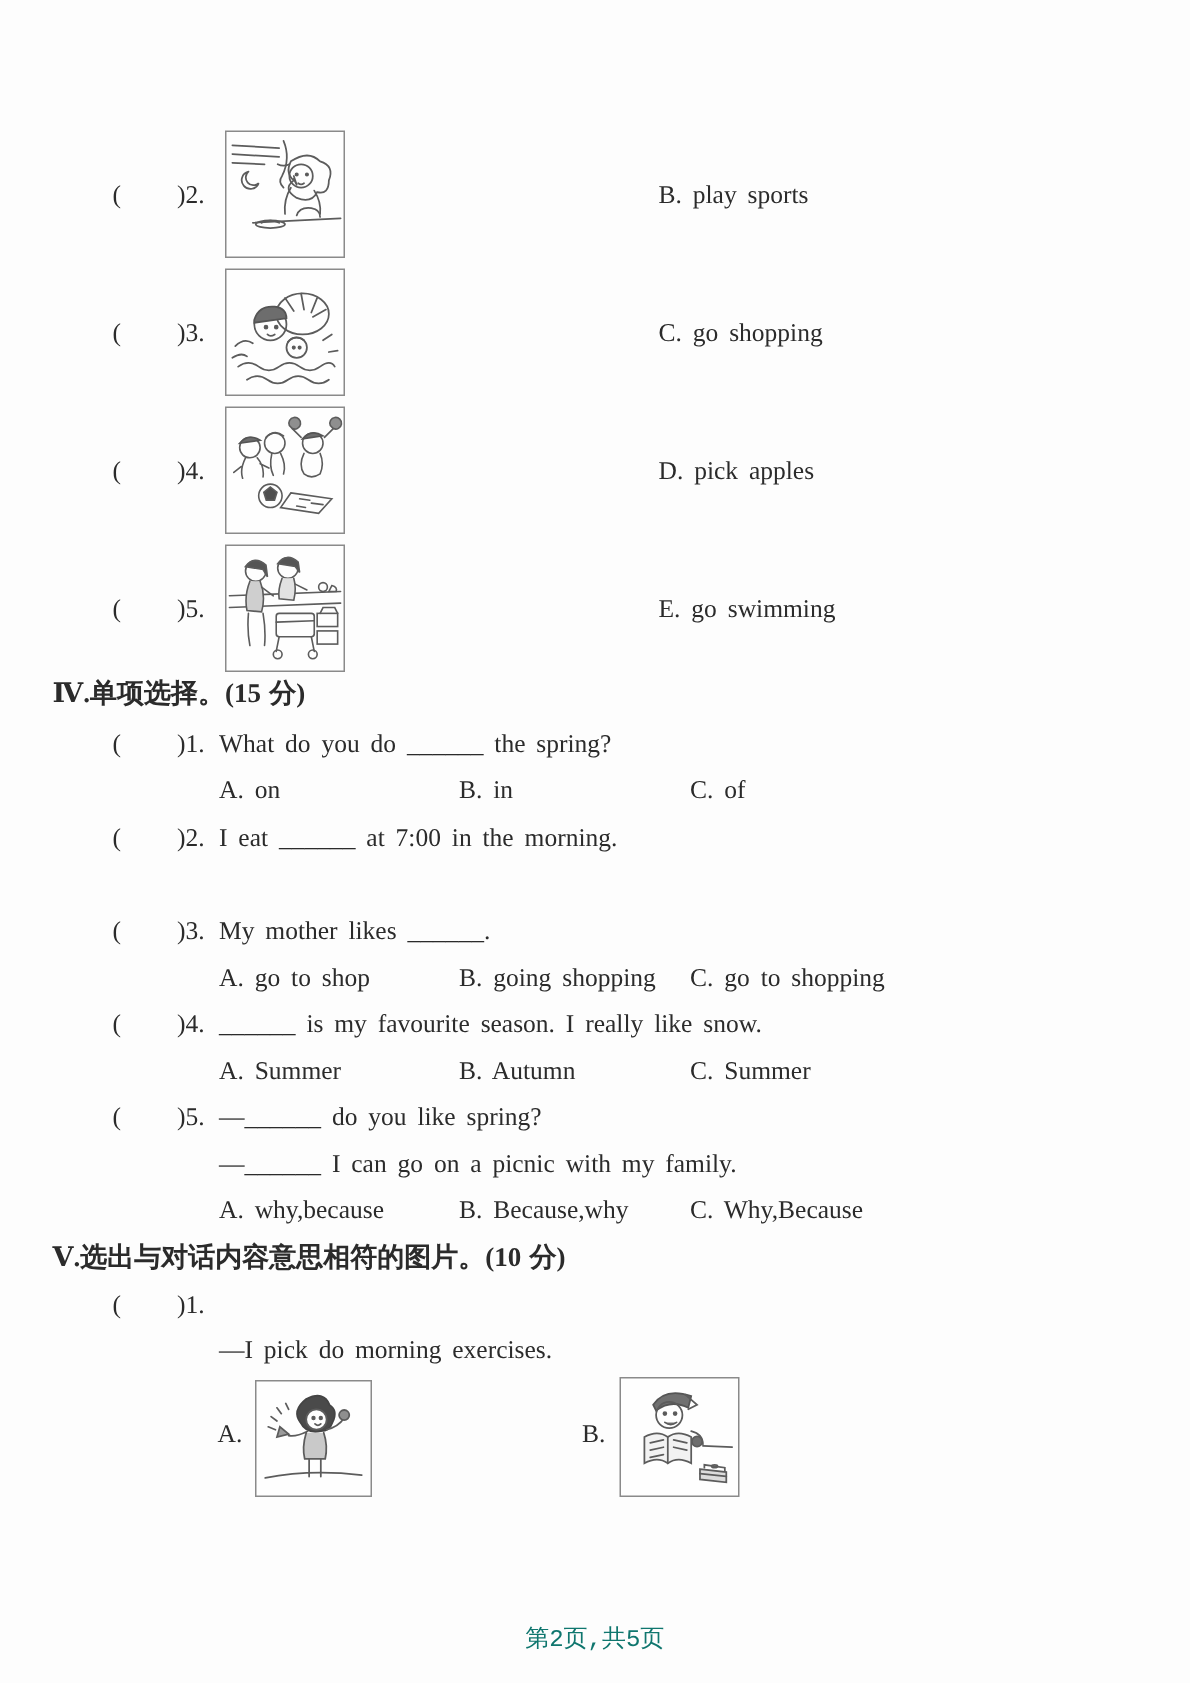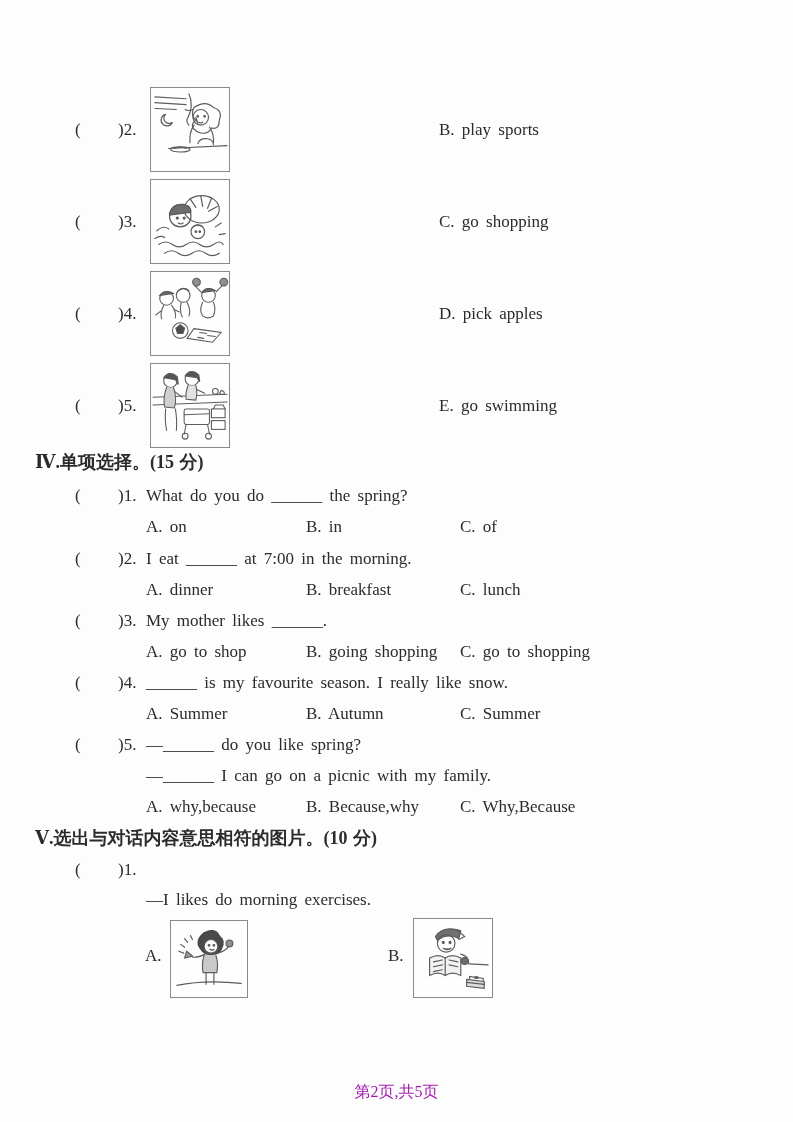--- a/index.html
+++ b/index.html
@@ -30,21 +30,21 @@
     position:absolute; left:150px; top:1px; width:80px; height:85px;
     border:1px solid #8a8a8a; background:#fefefe;
   }
   .imgbox svg, .vbox svg { width:100%; height:100%; display:block; }
   .vbox {
     position:absolute; border:1px solid #8a8a8a; background:#fefefe;
   }
   .v-label { position:absolute; white-space:nowrap; }
   .footer {
     position:absolute; left:0; top:1082px; width:100%; text-align:center;
-    font-size:16px; color:#a21caf; word-spacing:0;
+    font-size:16px; color:#0f766e; word-spacing:0;font-family:Liberation Mono, monospace;
   }
 </style>
 </head>
 <body>
 
 <div class="page">
 
   <div class="match-row" style="top:86px">
     <span class="m-paren">(</span>
     <span class="m-num">)2.</span>
@@ -166,25 +166,20 @@
     <span class="col-a">A. on</span>
     <span class="col-b">B. in</span>
     <span class="col-c">C. of</span>
   </div>
 
   <div class="line" style="top:547px">
     <span class="l-paren">(</span>
     <span class="l-num">)2.</span>
     <span class="l-text">I eat ______ at 7:00 in the morning.</span>
   </div>
-  <div class="line" style="top:578px">
-    <span class="col-a">A. dinner</span>
-    <span class="col-b">B. breakfast</span>
-    <span class="col-c">C. lunch</span>
-  </div>
 
   <div class="line" style="top:609px">
     <span class="l-paren">(</span>
     <span class="l-num">)3.</span>
     <span class="l-text">My mother likes ______.</span>
   </div>
   <div class="line" style="top:640px">
     <span class="col-a">A. go to shop</span>
     <span class="col-b">B. going shopping</span>
     <span class="col-c">C. go to shopping</span>
@@ -215,21 +210,21 @@
     <span class="col-c">C. Why,Because</span>
   </div>
 
   <div class="sec-title" style="top:826px">Ⅴ.选出与对话内容意思相符的图片。(10 分)</div>
 
   <div class="line" style="top:858px">
     <span class="l-paren">(</span>
     <span class="l-num">)1.</span>
   </div>
   <div class="line" style="top:888px">
-    <span class="l-text">—I likes do morning exercises.</span>
+    <span class="l-text">—I pick do morning exercises.</span>
   </div>
 
   <span class="v-label" style="left:145px; top:946px">A.</span>
   <div class="vbox" style="left:170px; top:920px; width:78px; height:78px">
     <svg viewBox="0 0 78 78" stroke="#5c5c5c" fill="none" stroke-width="1.2" stroke-linecap="round">
       <path d="M34 12 q12 -6 16 4 q6 4 2 12 q-2 6 -8 6 q-10 2 -14 -6 q-6 -8 4 -16z" fill="#4a4a4a" stroke="#444"></path>
       <circle cx="41" cy="26" r="7" fill="#fefefe"></circle>
       <circle cx="39" cy="25" r="0.9" fill="#555"></circle>
         <circle cx="44" cy="25" r="0.9" fill="#555"></circle>
       <path d="M40 29 q2 2 4 0"></path>

